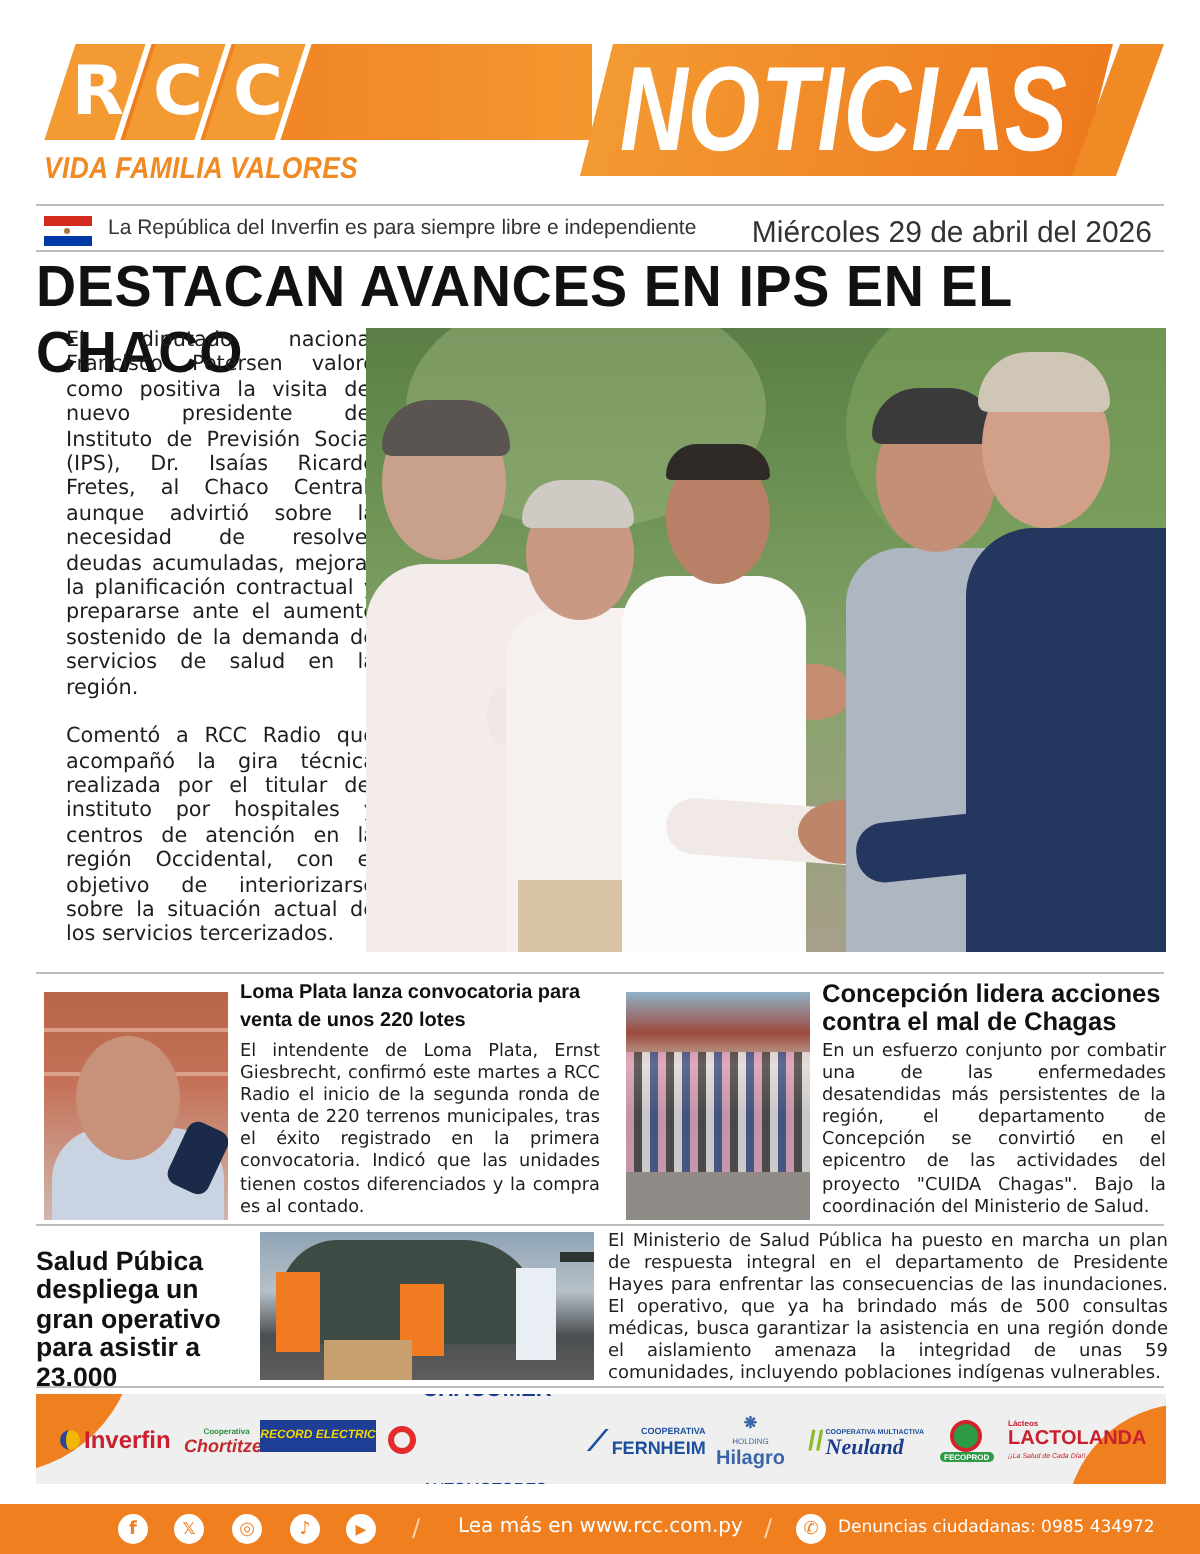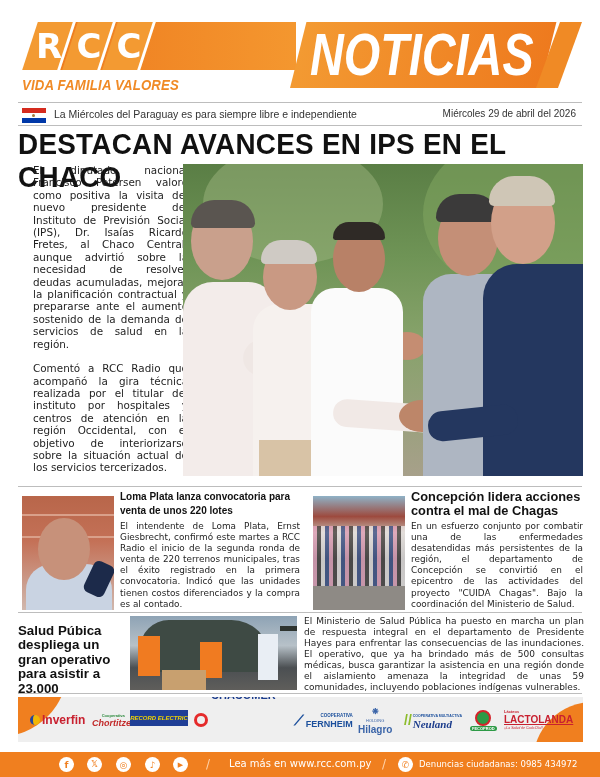--- a/index.html
+++ b/index.html
@@ -22,21 +22,21 @@
     background: #f08a25; transform: skewX(-20deg); }
   .noticias-text { position: absolute; left: 310px; top: 22px; height: 66px; line-height: 66px; color: #fff;
     font-family: "Liberation Sans", sans-serif; font-weight: bold; font-style: italic; font-size: 60px;
     letter-spacing: 0px; transform: scaleX(0.78); transform-origin: left; }
 
   
   .rule { position: absolute; left: 18px; right: 18px; height: 1px; background: #bdbdbd; }
   .flag { position: absolute; left: 22px; top: 108px; width: 24px; height: 15px; }
   .flag div { height: 5px; }
   .strip-left { position: absolute; left: 54px; top: 108px; font-family: "Liberation Sans", sans-serif; font-size: 10.5px; color: #333; }
-  .strip-right { position: absolute; right: 24px; top: 108px; font-family: "Liberation Sans", sans-serif; font-size: 10px; color: #333; }
+  .strip-right { position: absolute; right: 24px; top: 108px; font-family: "Liberation Sans", sans-serif; font-size: 15px; color: #333; }
 
   .headline { position: absolute; left: 18px; top: 128px; width: 570px; font-family: "Liberation Sans", sans-serif;
     font-weight: bold; font-size: 29px; color: #111; letter-spacing: 0.3px; transform: scaleX(0.96); transform-origin: left; }
 
   
   .main-text { position: absolute; left: 33px; top: 164px; width: 155px; font-family: "DejaVu Sans", sans-serif;
     font-size: 10.4px; line-height: 12.4px; color: #1e1e1e; text-align: justify; }
   .main-text p + p { margin-top: 12px; }
   .main-photo { position: absolute; left: 183px; top: 164px; width: 400px; height: 312px; overflow: hidden;
     background: linear-gradient(180deg, #5a7e45 0%, #6f9456 30%, #86a26a 55%, #a7a08a 100%); }
@@ -86,21 +86,21 @@
 </div>
 
 <div class="rule" style="top:102px;"></div>
 <div class="flag">
   <div style="background:#d52b1e;"></div>
   <div style="background:#ffffff; position:relative;">
       <span style="position:absolute;left:10px;top:1px;width:3px;height:3px;border-radius:50%;background:#a47a3b;"></span>
     </div>
   <div style="background:#0038a8;"></div>
 </div>
-<div class="strip-left">La Miércoles del Paraguay es para siempre libre e independiente</div>
+<div class="strip-left">La República del Inverfin es para siempre libre e independiente</div>
 <div class="strip-right">Miércoles 29 de abril del 2026</div>
 <div class="rule" style="top:125px;"></div>
 
 <h1 class="headline">DESTACAN AVANCES EN IPS EN EL CHACO</h1>
 
 <div class="main-text">
   <p>El diputado nacional Francisco Petersen valoró como positiva la visita del nuevo presidente del Instituto de Previsión Social (IPS), Dr. Isaías Ricardo Fretes, al Chaco Central, aunque advirtió sobre la necesidad de resolver deudas acumuladas, mejorar la planificación contractual y prepararse ante el aumento sostenido de la demanda de servicios de salud en la región.</p>
   <p>Comentó a RCC Radio que acompañó la gira técnica realizada por el titular del instituto por hospitales y centros de atención en la región Occidental, con el objetivo de interiorizarse sobre la situación actual de los servicios tercerizados.</p>
 </div>
 <div class="main-photo">
@@ -211,21 +211,21 @@
       <span style="color:#1b4f9c;font-size:3.5px;">COOPERATIVA MULTIACTIVA</span>
       <span style="color:#1b3c8c;font-size:11px;font-style:italic;font-family:'Liberation Serif',serif;">Neuland</span>
     </span>
   </div>
   <div class="sp" style="left:452px;flex-direction:column;justify-content:center;">
     <span style="width:16px;height:16px;border-radius:50%;border:2px solid #d3232a;background:#2d9a46;display:inline-block;"></span>
     <span style="color:#fff;background:#2d9a46;font-size:4px;padding:0 2px;border-radius:3px;">FECOPROD</span>
   </div>
   <div class="sp" style="left:486px;flex-direction:column;justify-content:center;align-items:flex-start;line-height:8px;">
     <span style="color:#c8202f;font-size:4px;">Lácteos</span>
-    <span style="color:#c8202f;font-size:10px;text-decoration:underline;">LACTOLANDA</span>
+    <span style="color:#c8202f;font-size:10px;">LACTOLANDA</span>
     <span style="color:#c8202f;font-size:3.5px;font-style:italic;font-weight:normal;">¡¡La Salud de Cada Día!!</span>
   </div>
 </div>
 
 <div class="footer">
   <div class="soc" style="left:59px;">f</div>
   <div class="soc" style="left:87px;font-size:8px;">𝕏</div>
   <div class="soc" style="left:116px;">◎</div>
   <div class="soc" style="left:145px;">♪</div>
   <div class="soc" style="left:173px;font-size:7px;">▶</div>

